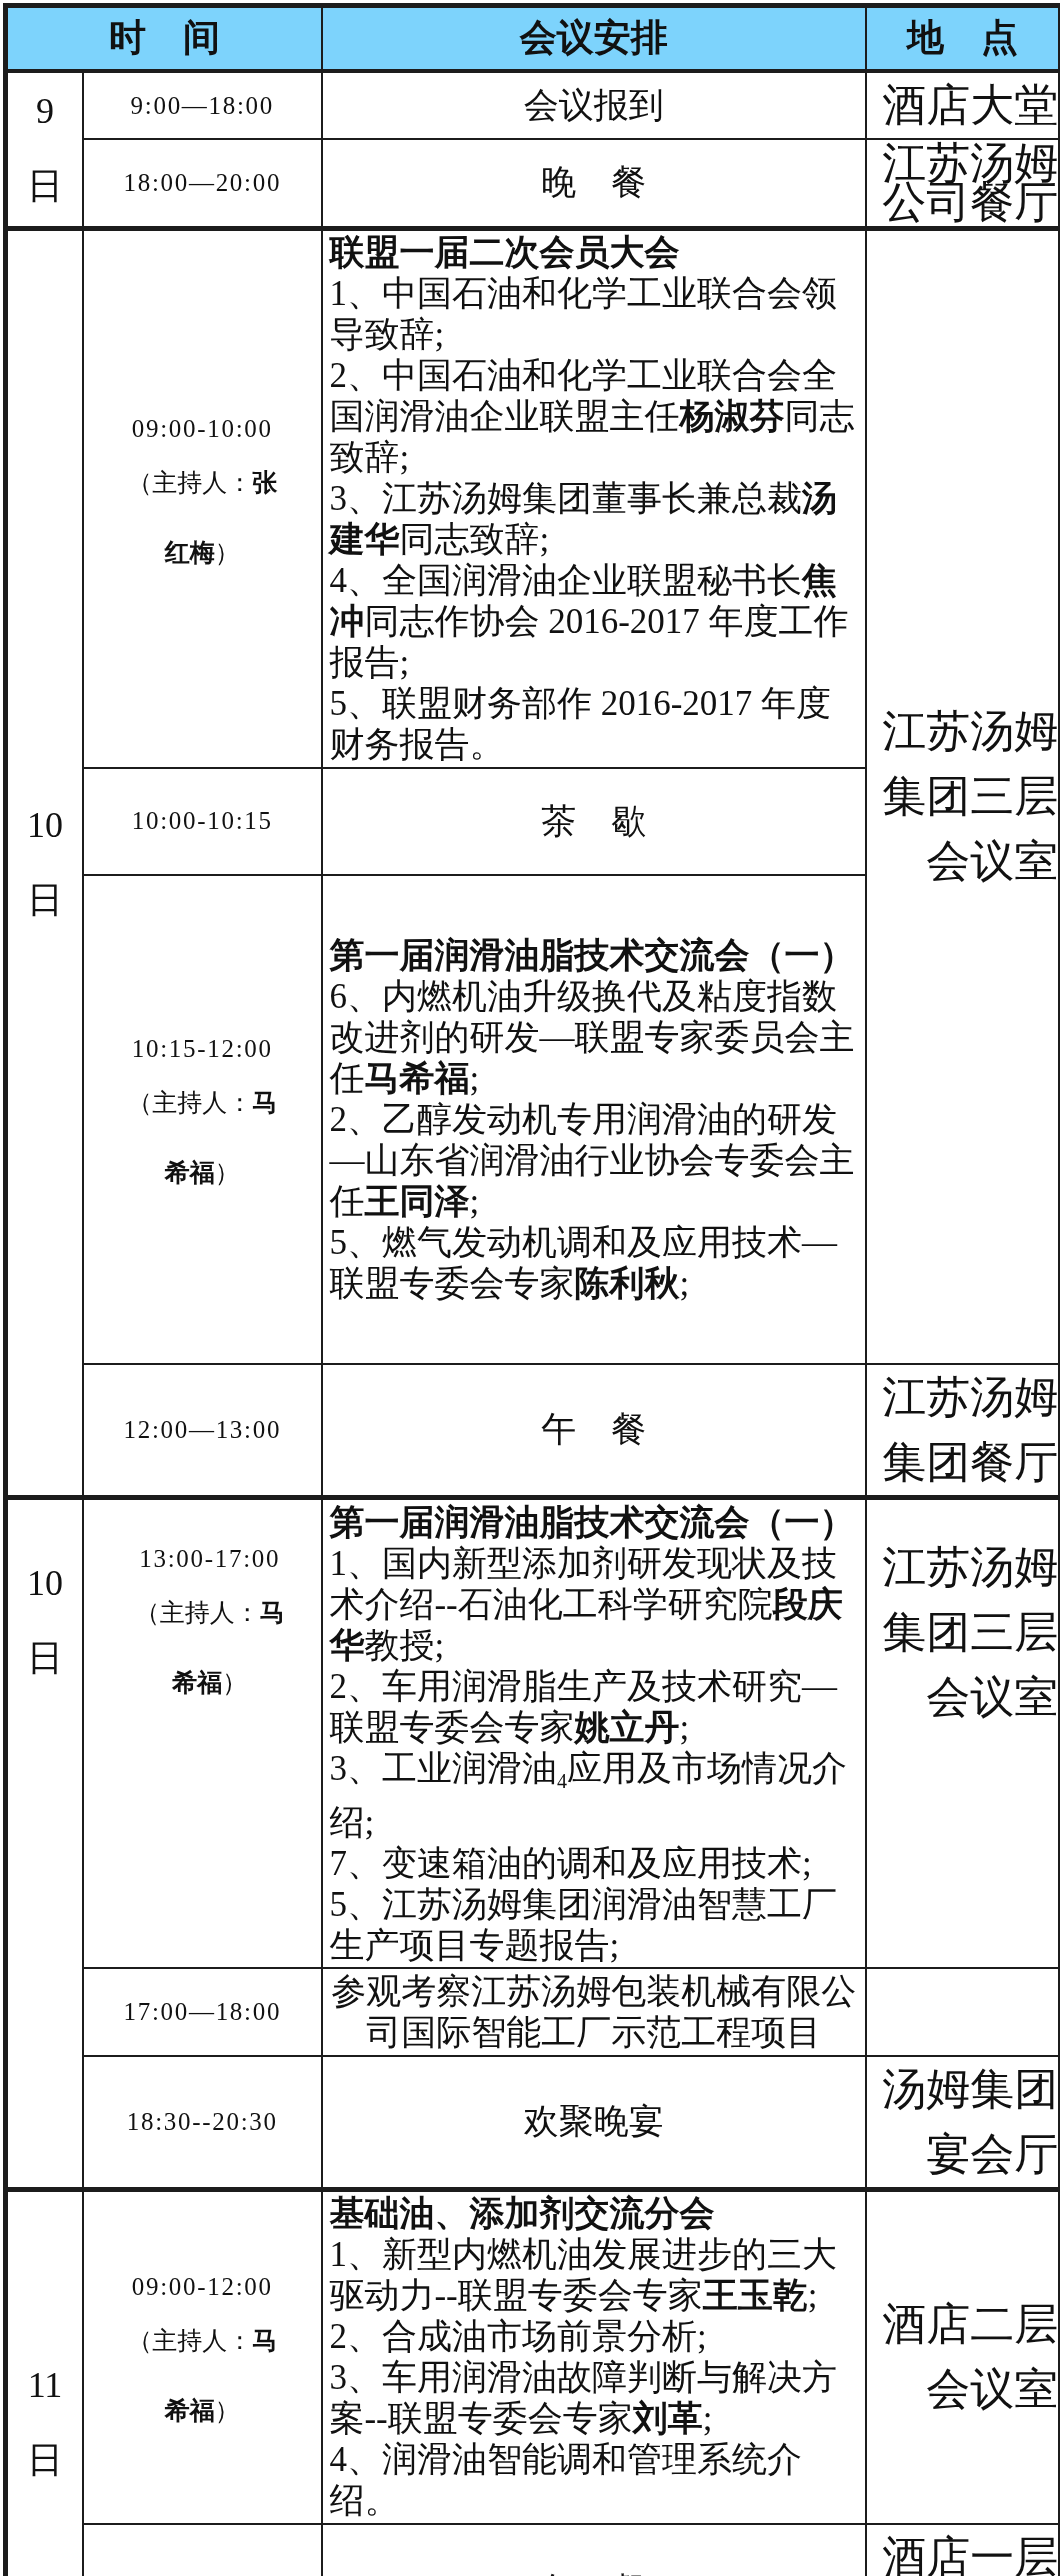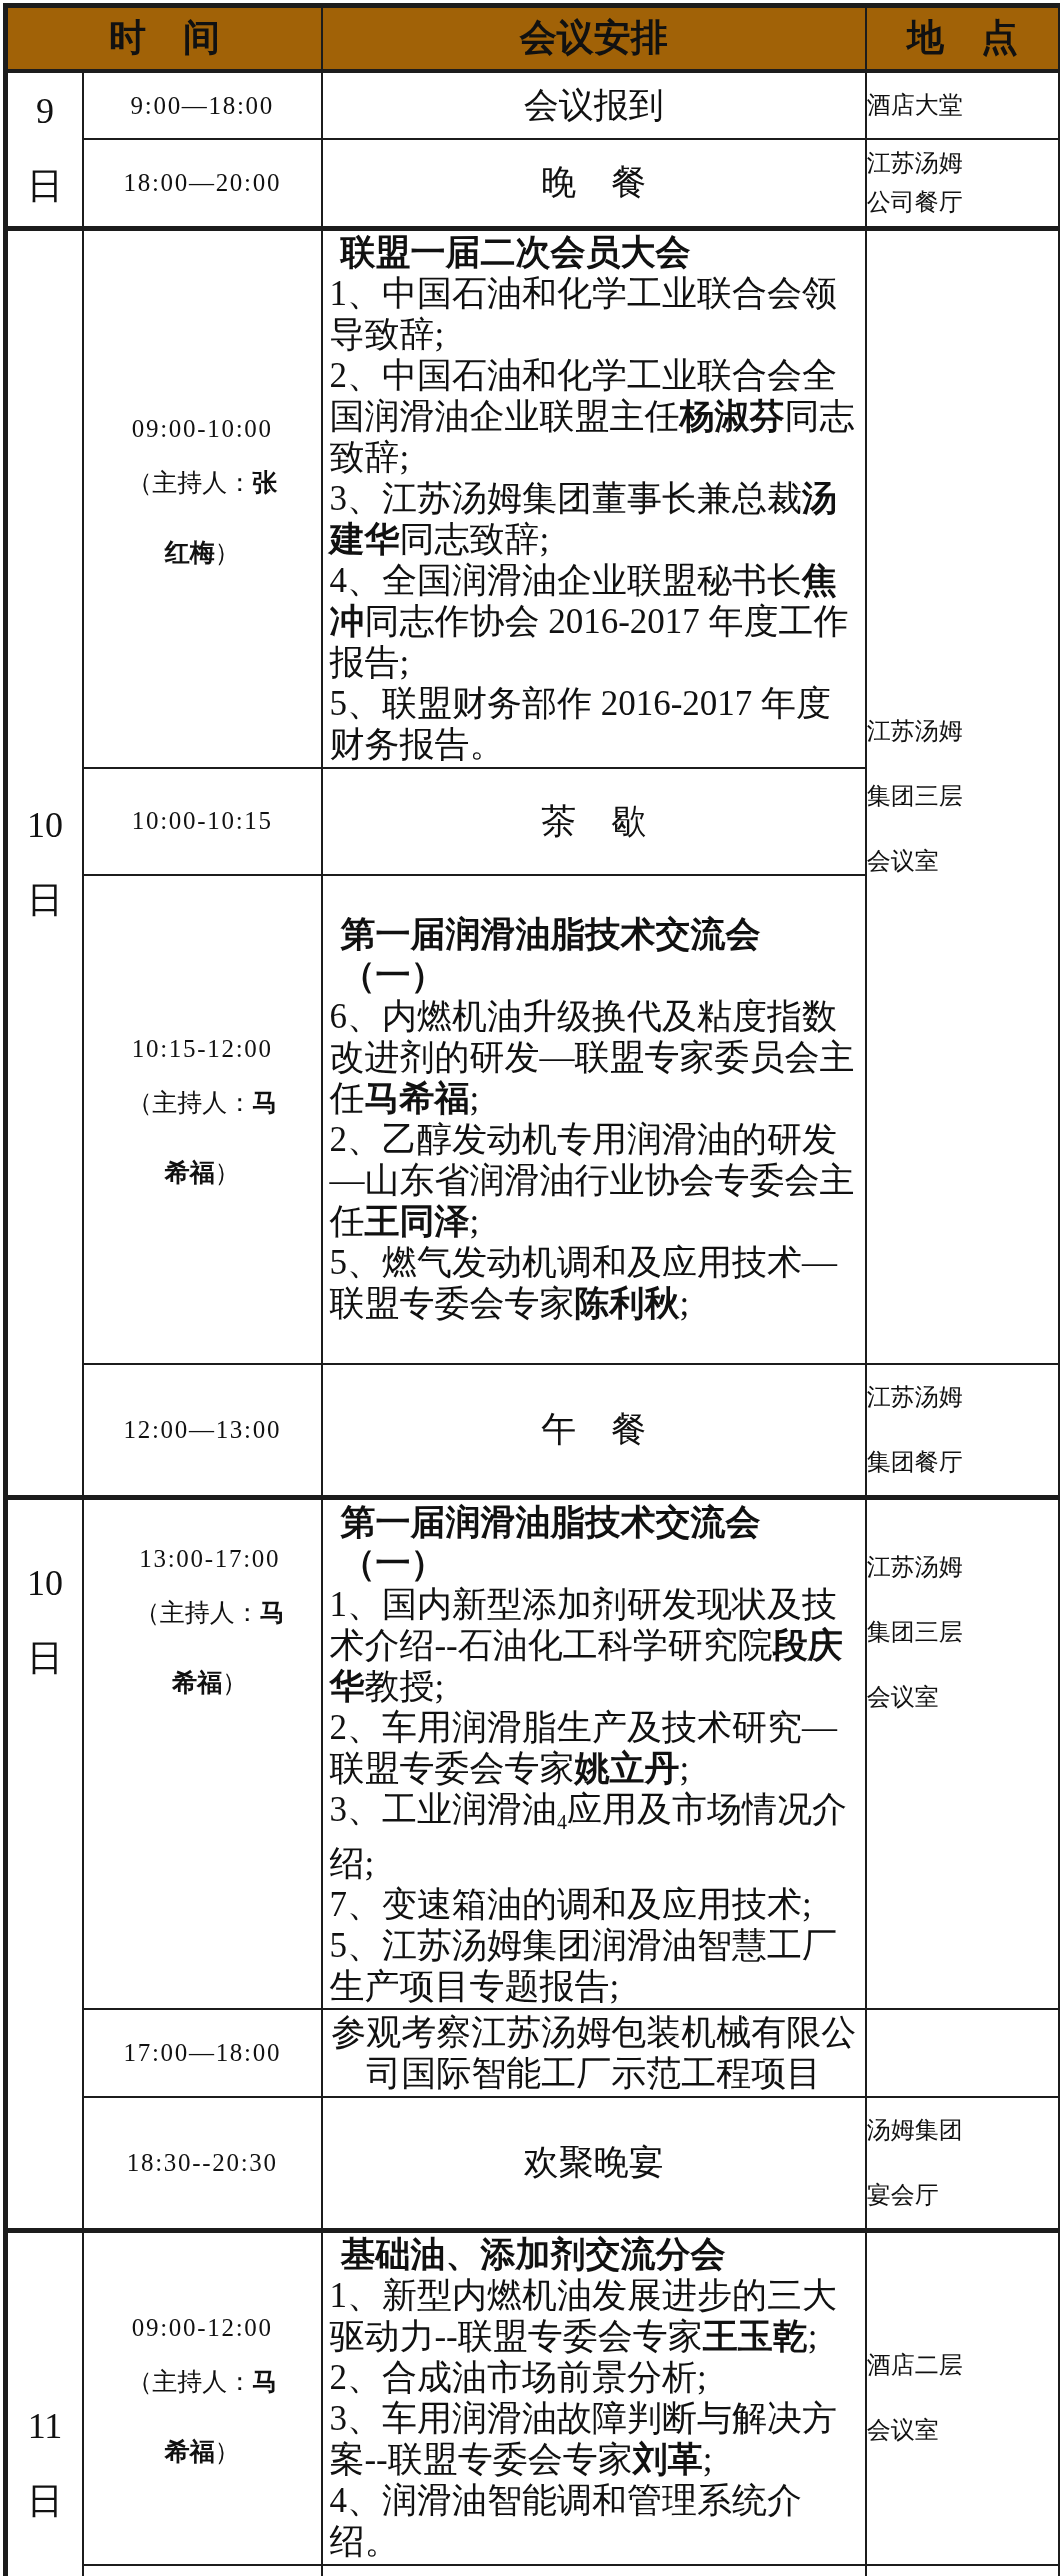--- a/index.html
+++ b/index.html
@@ -2,40 +2,40 @@
 <html style="font-size:13.3px"><head>
 <meta charset="utf-8">
 <style>
   html,body{margin:0;padding:0;background:#ffffff;}
   .page{width:1061px;height:2576px;background:#ffffff;position:relative;
         font-family:"Liberation Serif","DejaVu Serif",serif;color:#111111;}
   table.sched{border-collapse:collapse;table-layout:fixed;width:1054px;
               margin:2.5px 0 0 3.3px;border:5px solid #1c1c1c;}
   td,th{border:2.5px solid #1c1c1c;overflow:hidden;vertical-align:middle;padding:0;}
   tr.hdr th{border-bottom:4.1px solid #1c1c1c;font-size:37px;font-weight:700;
-            text-align:center;background:#a16207;}
+            text-align:center;background:#7dd3fc;}
   tr.gsep td{border-top:5px solid #1c1c1c;}
   
   td.day{text-align:center;font-size:36px;}
   td.day div{line-height:75px;}
   td.day.vtop{vertical-align:top;padding-top:46px;}
   
   td.time{text-align:center;font-size:25px;letter-spacing:1.7px;}
   td.time .ttime{line-height:38px;}
   td.time .thost{line-height:70px;letter-spacing:0;}
   td.time .thost b{font-weight:700;}
   td.time.vtop{vertical-align:top;padding-top:40px;padding-left:15px;}
   
   td.content{font-size:35px;line-height:41px;text-align:left;padding:1.7px 6.6px;}
-  td.content .stitle{font-weight:700;margin-left:11px;}
+  td.content .stitle{font-weight:700;}
   td.content .item b{font-weight:700;}
   td.content sub{font-size:20px;}
   td.content.ccenter{text-align:center;}
   
-  td.loc{text-align:left;font-size:24px;}
+  td.loc{text-align:right;font-size:44px;}
   td.loc div{line-height:65px;}
   td.loc.loc-t div{line-height:39px;}
   td.loc.vtop{vertical-align:top;padding-top:35px;}
 </style>
 </head>
 <body>
 
 <div class="page">
 <table class="sched">
   <colgroup>

